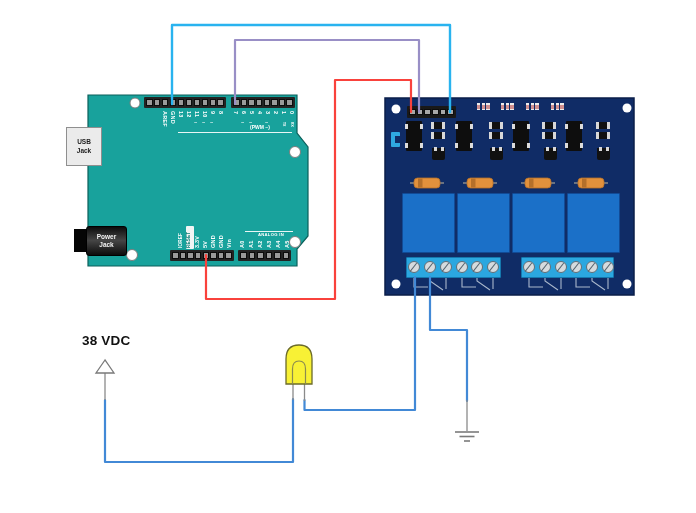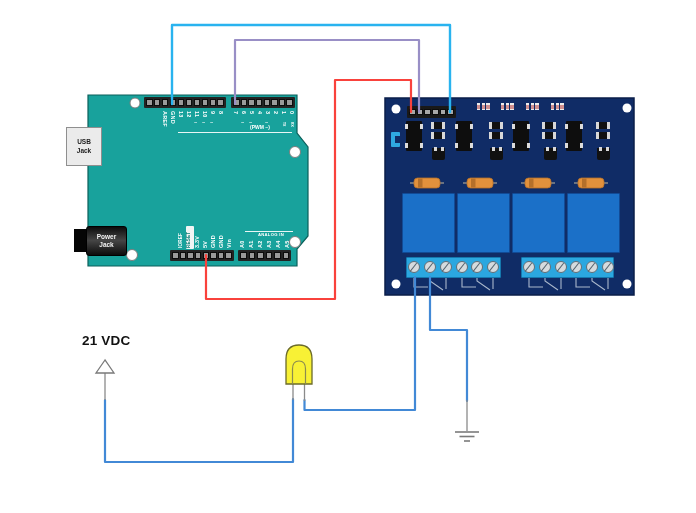--- a/index.html
+++ b/index.html
@@ -328,21 +328,21 @@
   <div class="screw" style="left:456px;"></div>
   <div class="screw" style="left:471px;"></div>
   <div class="screw" style="left:487px;"></div>
   <div class="screw" style="left:523px;"></div>
   <div class="screw" style="left:539px;"></div>
   <div class="screw" style="left:555px;"></div>
   <div class="screw" style="left:570px;"></div>
   <div class="screw" style="left:586px;"></div>
   <div class="screw" style="left:602px;"></div>
 
-  <div class="abs" id="vdc-label">21 VDC</div>
+  <div class="abs" id="vdc-label">38 VDC</div>
 
   <svg id="wire-layer" width="696" height="513">
     <g fill="none" stroke-linejoin="round" stroke-linecap="round">
 
       <polyline points="172,104 172,25 450,25 450,112" stroke-width="2.4" stroke="#29b3ef"></polyline>
 
       <polyline points="235,104 235,40 419,40 419,112" stroke-width="2.2" stroke="#998fc6"></polyline>
 
       <polyline points="206,255 206,299 335,299 335,80 411,80 411,112" stroke-width="2.2" stroke="#f9423c"></polyline>
 

